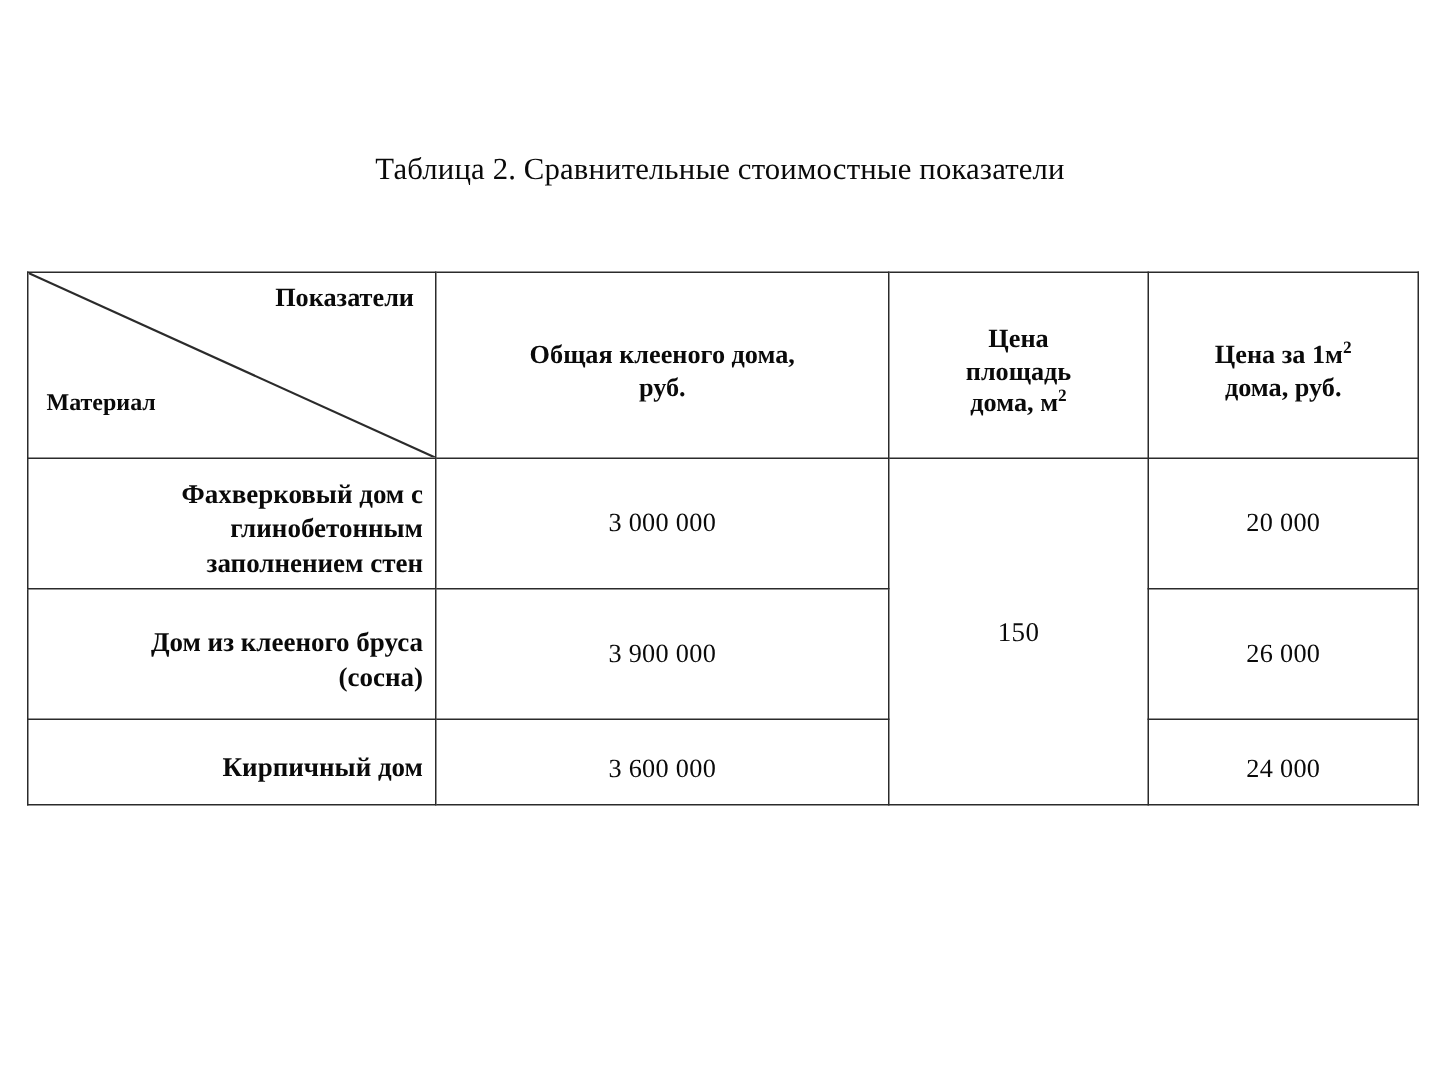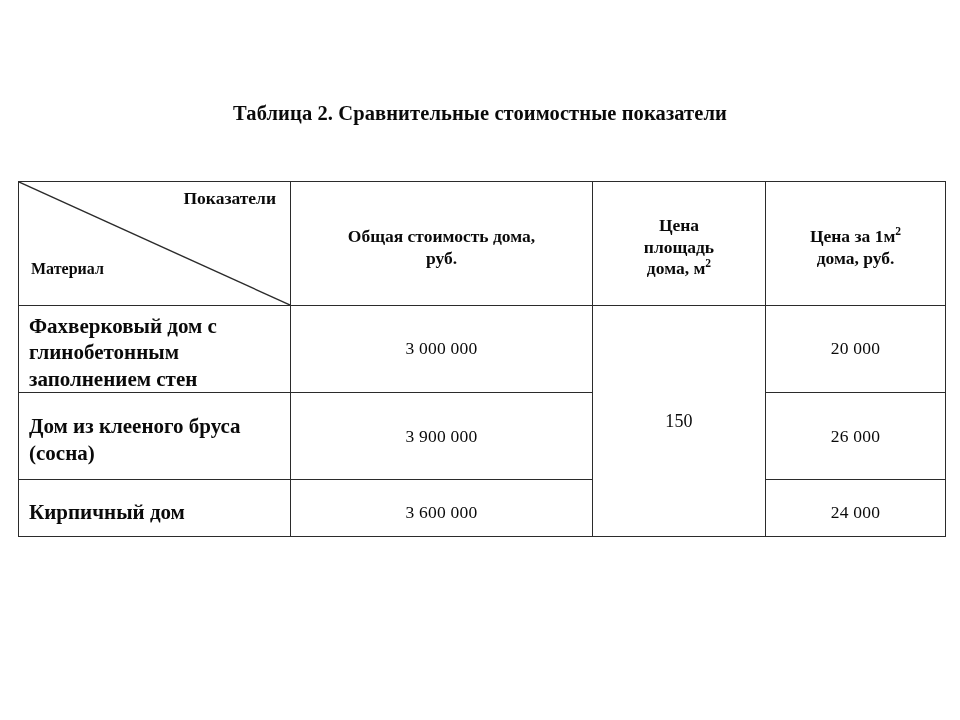--- a/index.html
+++ b/index.html
@@ -24,21 +24,21 @@
   }
 
   
   .table-caption {
     position: absolute;
     left: 0;
     top: 102px;
     width: 960px;
     text-align: center;
     font-size: 20.5px;
-    font-weight: bold;
+    font-weight: normal;
     letter-spacing: 0.1px;
     white-space: nowrap;
   }
 
   
   .table-wrap {
     position: absolute;
     left: 18px;
     top: 181px;
     width: 927px;
@@ -124,22 +124,23 @@
   tr.row-2 td { height: 86px; margin-top: 41px; }
   tr.row-3 td { height: 47px; }
 
   td.material {
     vertical-align: top;
     text-align: left;
     font-weight: bold;
   }
   td.material .mat-inner {
     padding: 7px 8px 0 10px;
-    font-size: 21px;
+    font-size: 18px;
     line-height: 1.26;
+    text-align: right;
   }
 
   td.num {
     text-align: center;
     vertical-align: middle;
     font-weight: normal;
     font-size: 18px;
     letter-spacing: 0.2px;
   }
   td.num.area-cell {
@@ -173,21 +174,21 @@
           <td class="corner-cell">
             <svg class="corner-diagonal" viewBox="0 0 272 123" preserveAspectRatio="none">
               <line x1="0" y1="0" x2="272" y2="123" stroke="#2b2b2b" stroke-width="1.4" vector-effect="non-scaling-stroke"></line>
             </svg>
             <span class="corner-top">Показатели</span>
             <span class="corner-bottom">Материал</span>
           </td>
 
           <td class="head-cell head-cost">
             <div class="head-inner">
-              <div>Общая стоимость дома,</div>
+              <div>Общая клееного дома,</div>
               <div>руб.</div>
             </div>
           </td>
 
           <td class="head-cell head-area">
             <div class="head-inner">
               <div>Цена</div>
               <div>площадь</div>
               <div><span>дома, м</span><sup class="sq">2</sup></div>
             </div>

